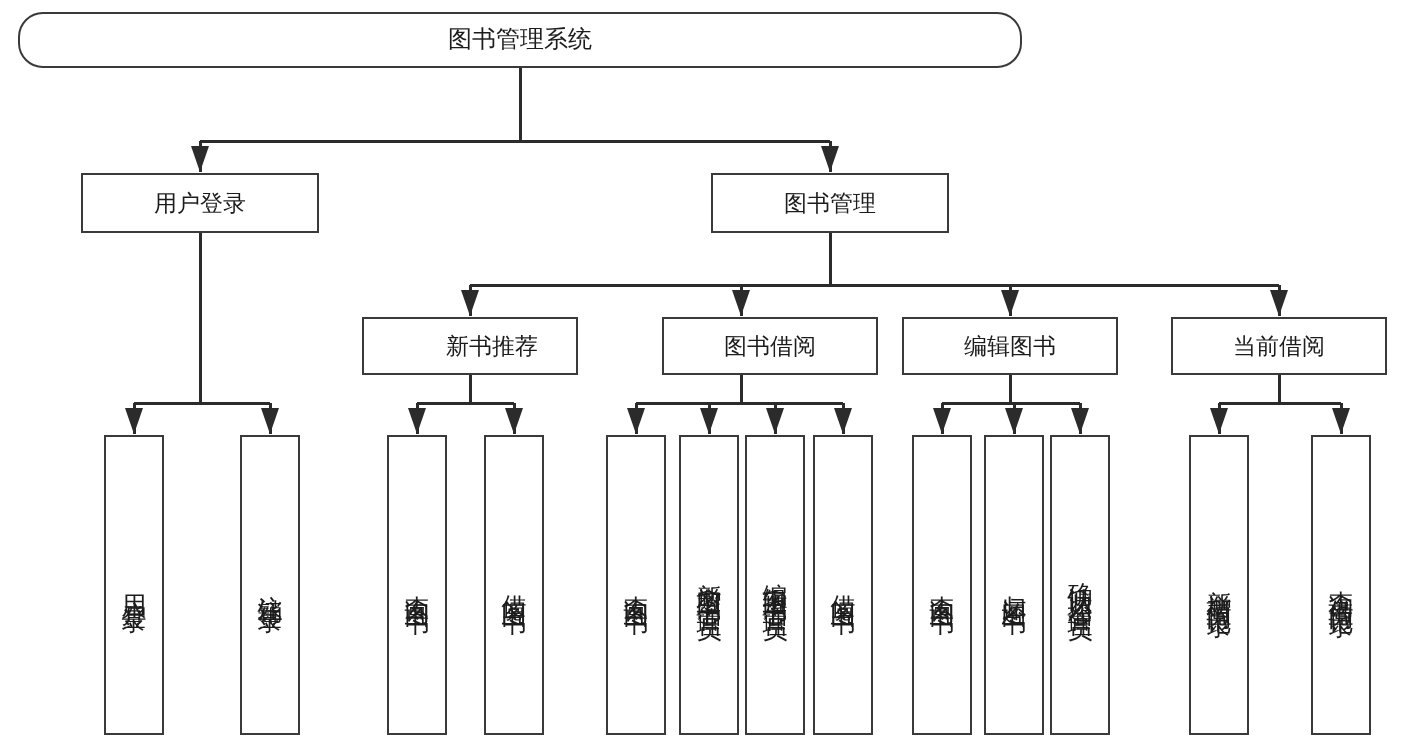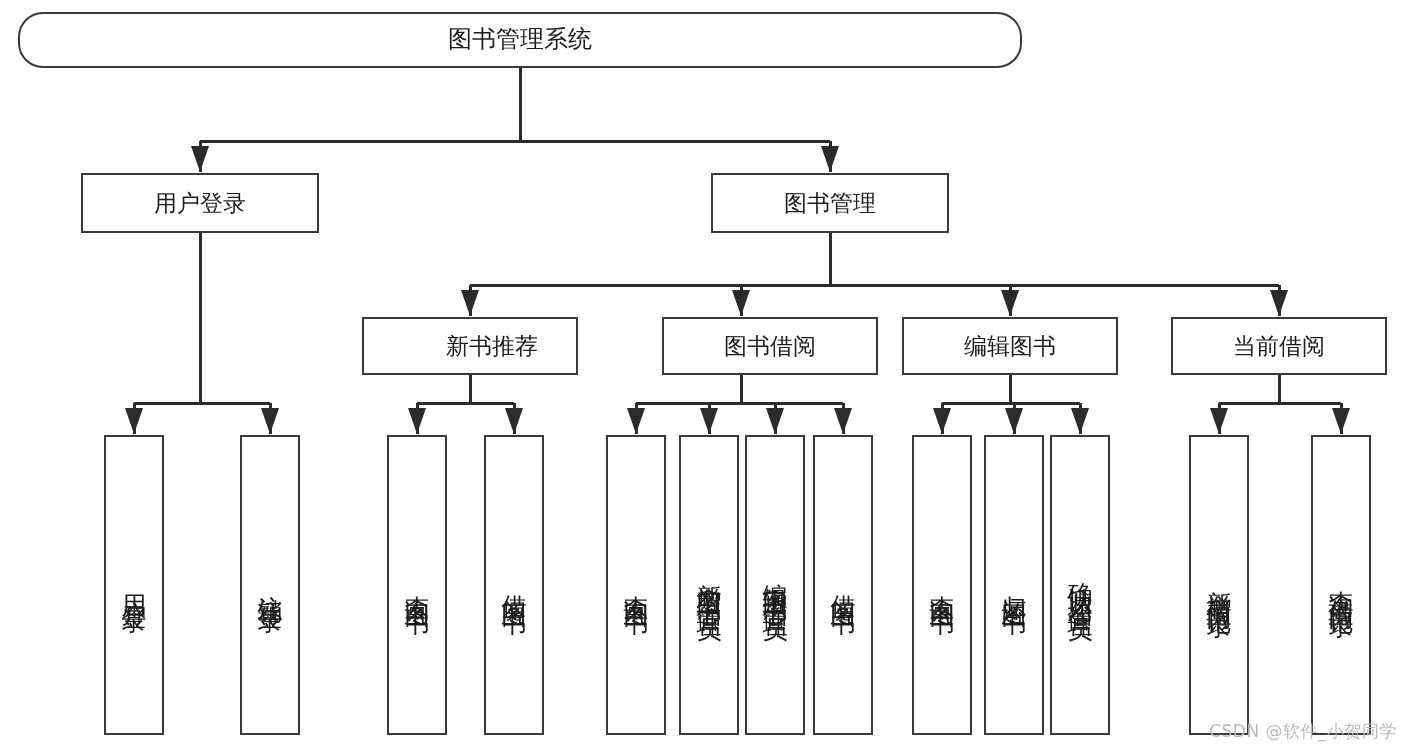--- a/index.html
+++ b/index.html
@@ -187,14 +187,13 @@
         <span class="node-label">确认归还（管理员）</span>
       </div>
       <div class="node vertical" style="left: 1189px; top: 435px; width: 60px; height: 300px;">
         <span class="node-label">新增借阅记录</span>
       </div>
       <div class="node vertical" style="left: 1311px; top: 435px; width: 60px; height: 300px;">
         <span class="node-label">查询借阅记录</span>
       </div>
     </div>
 
-  <div class="watermark">CSDN @软件_小贺同学</div>
 </div>
 
 </body></html>

